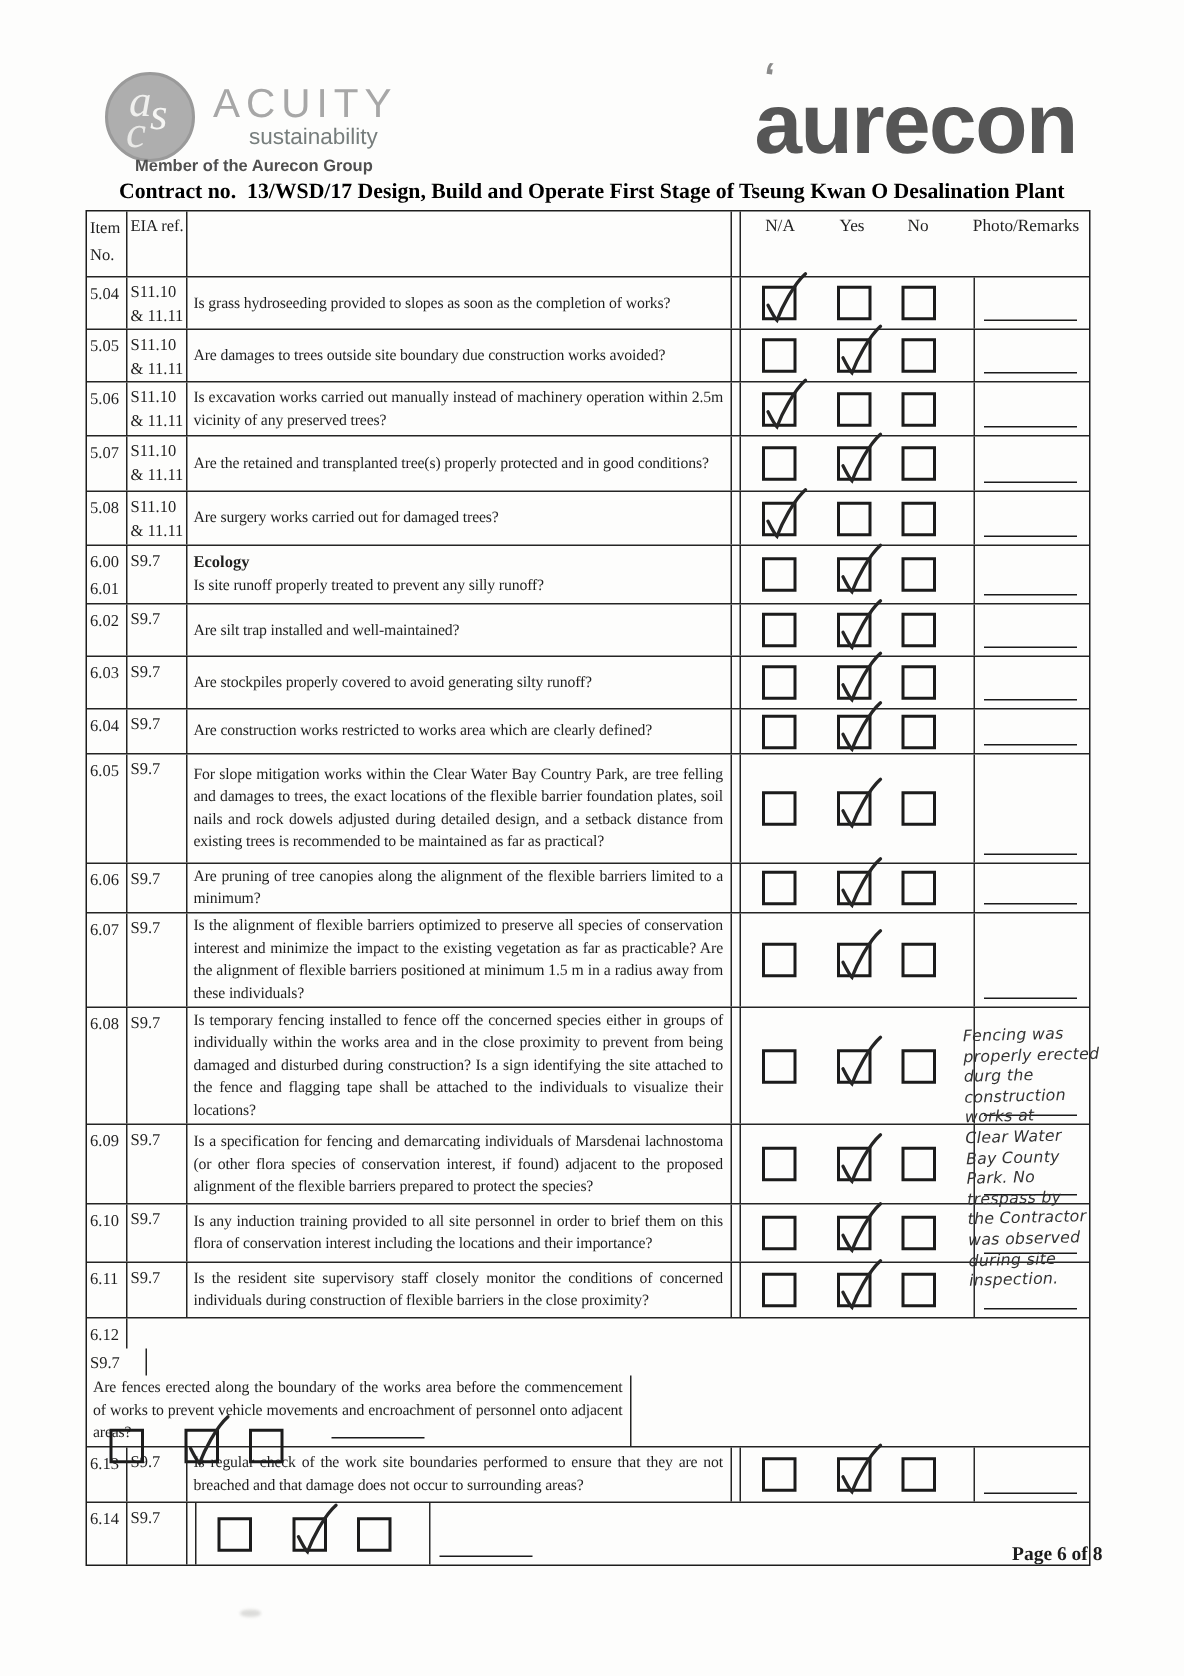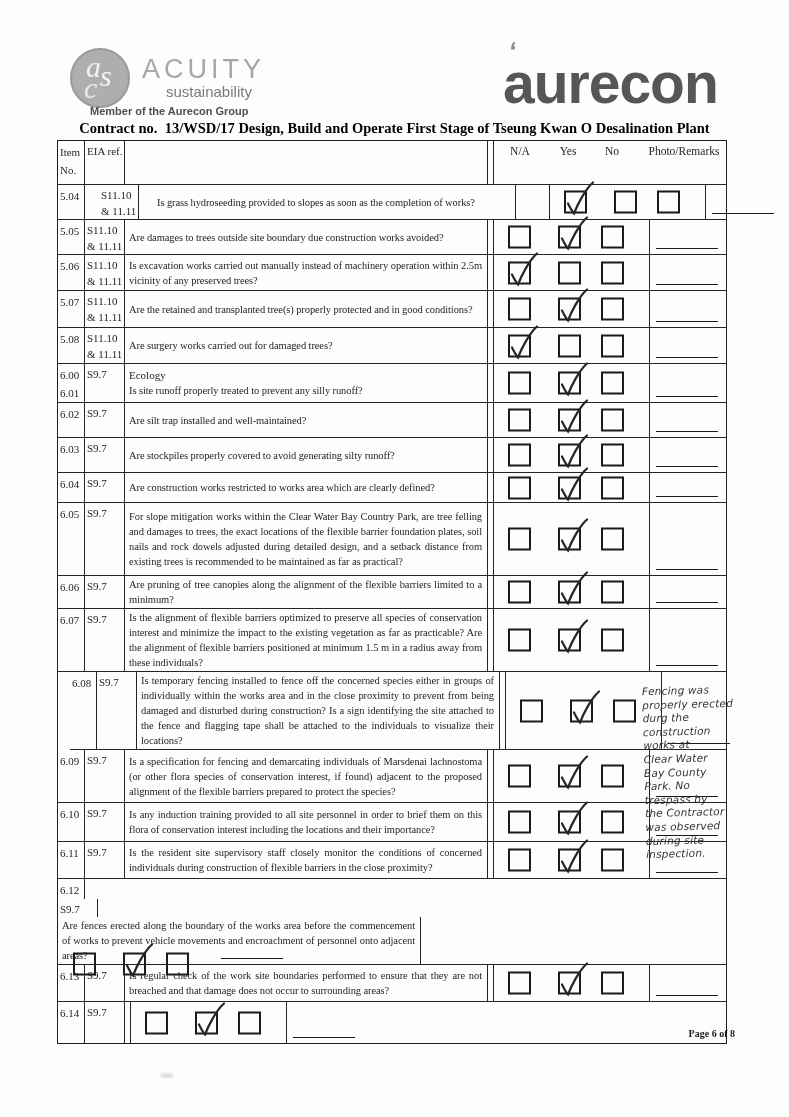--- a/index.html
+++ b/index.html
@@ -53,21 +53,21 @@
   .trow:last-child{border-bottom:none;}
   .c{box-sizing:border-box;font-size:11px;}
   .c-item{width:27px;border-right:1px solid #242424;padding:2px 1px 0 2px;line-height:18px;}
   .c-eia{width:40px;border-right:1px solid #242424;padding:2px 0 0 2px;line-height:16px;}
   .c-q{
     width:363px;border-right:1px solid #242424;padding:1px 5px 1px 4px;
     display:flex;flex-direction:column;justify-content:center;
   }
   .c-gap{width:5px;}
   .c-checks{flex:1;border-left:1px solid #242424;position:relative;}
-  .qh{font-weight:normal;font-size:11px;line-height:15px;}
+  .qh{font-weight:bold;font-size:11px;line-height:15px;}
   .qt{font-size:10.5px;line-height:15px;text-align:justify;letter-spacing:-0.1px;}
   
   .hrow{min-height:44px;}
   .hrow .c-item,.hrow .c-eia{font-size:11px;}
   .hlab{position:absolute;top:4px;text-align:center;font-size:11.5px;}
   .hlab.na{left:4px;width:44px;}
   .hlab.yes{left:52px;width:44px;}
   .hlab.no{left:96px;width:44px;}
   .hlab.rem{left:146px;width:88px;}
   
@@ -82,21 +82,21 @@
   
   .handwriting{
     position:absolute;left:644px;top:684px;width:86px;
     font-family:"DejaVu Sans", sans-serif;font-style:italic;
     font-size:10.5px;line-height:13.6px;color:#333;
     transform:rotate(-1.5deg);letter-spacing:0.2px;
   }
   .handwriting div{white-space:nowrap;}
   
   .page-footer{
-    position:absolute;right:54px;top:1028px;font-size:10px;font-weight:600;color:#1c1c1c;
+    position:absolute;right:54px;top:1028px;font-size:13px;font-weight:600;color:#1c1c1c;
   }
   .artifact{
     position:absolute;left:160px;top:1073px;width:14px;height:5px;background:#dcdcda;
     border-radius:50%;filter:blur(1px);
   }
 </style>
 </head>
 <body>
 
 <div class="logo-acuity">
@@ -131,21 +131,21 @@
     <div class="c c-gap"></div>
     <div class="c c-checks">
       <span class="hlab na">N/A</span>
       <span class="hlab yes">Yes</span>
       <span class="hlab no">No</span>
       <span class="hlab rem">Photo/Remarks</span>
     </div>
   </div>
 
   <div>
-  <div class="trow" style="min-height: 35px; gap: 14px;">
+  <div class="trow" style="min-height: 35px;">
     <div class="c c-item">
       <span class="i1">5.04</span>
       
     </div>
     <div class="c c-eia eia">S11.10 &amp; 11.11</div>
     <div class="c c-q">
 
       <span class="qt">Is grass hydroseeding provided to slopes as soon as the completion of works?</span>
     </div>
     <div class="c c-gap"></div>
@@ -419,21 +419,21 @@
             <svg width="34" height="40" viewBox="0 0 34 40">
               <path d="M6 24 C8 28, 10 32, 12 34 C15 26, 23 10, 31 3" fill="none" stroke="#252525" stroke-width="2.2" stroke-linecap="round"></path>
             </svg>
           </span>
       <span class="cb no"></span>
       <span class="rem-sep"></span>
       <span class="blankline"></span>
     </div>
   </div>
 
-  <div class="trow" style="min-height: 73px; margin-left: 12px;">
+  <div class="trow" style="min-height: 73px;">
     <div class="c c-item">
       <span class="i1">6.08</span>
       
     </div>
     <div class="c c-eia eia">S9.7</div>
     <div class="c c-q">
 
       <span class="qt">Is temporary fencing installed to fence off the concerned species either in groups of individually within the works area and in the close proximity to prevent from being damaged and disturbed during construction? Is a sign identifying the site attached to the fence and flagging tape shall be attached to the individuals to visualize their locations?</span>
     </div>
     <div class="c c-gap"></div>

